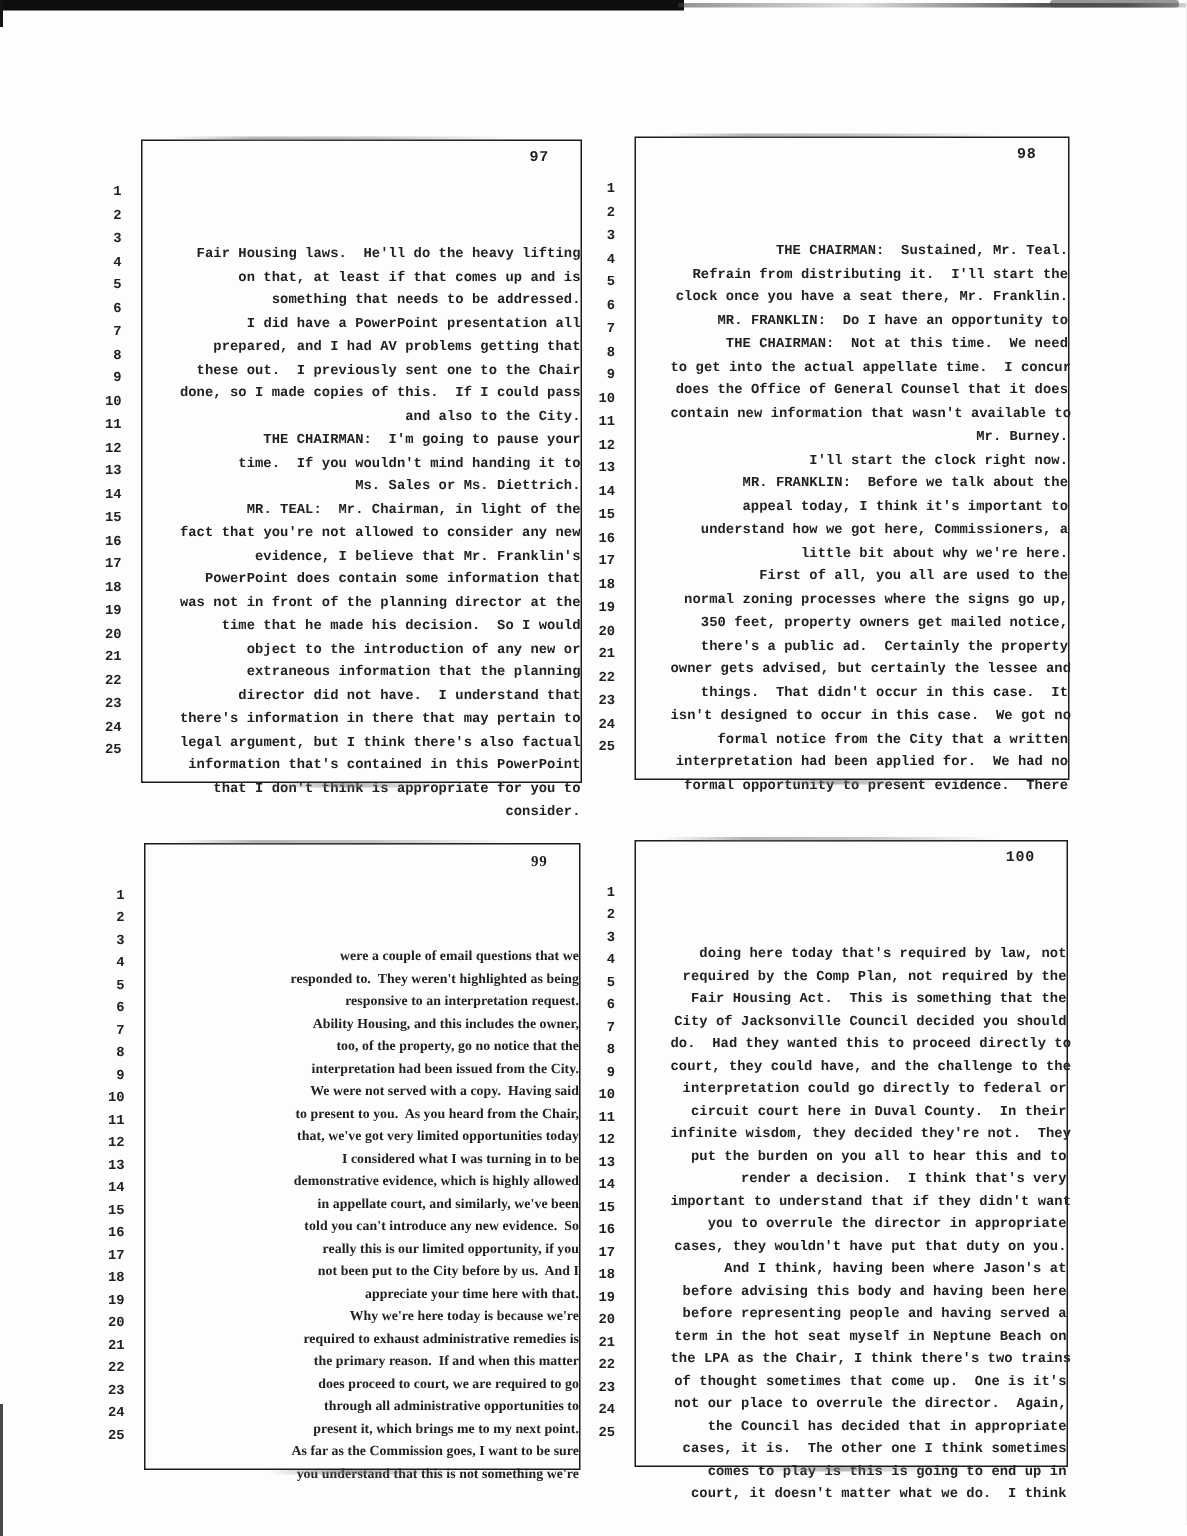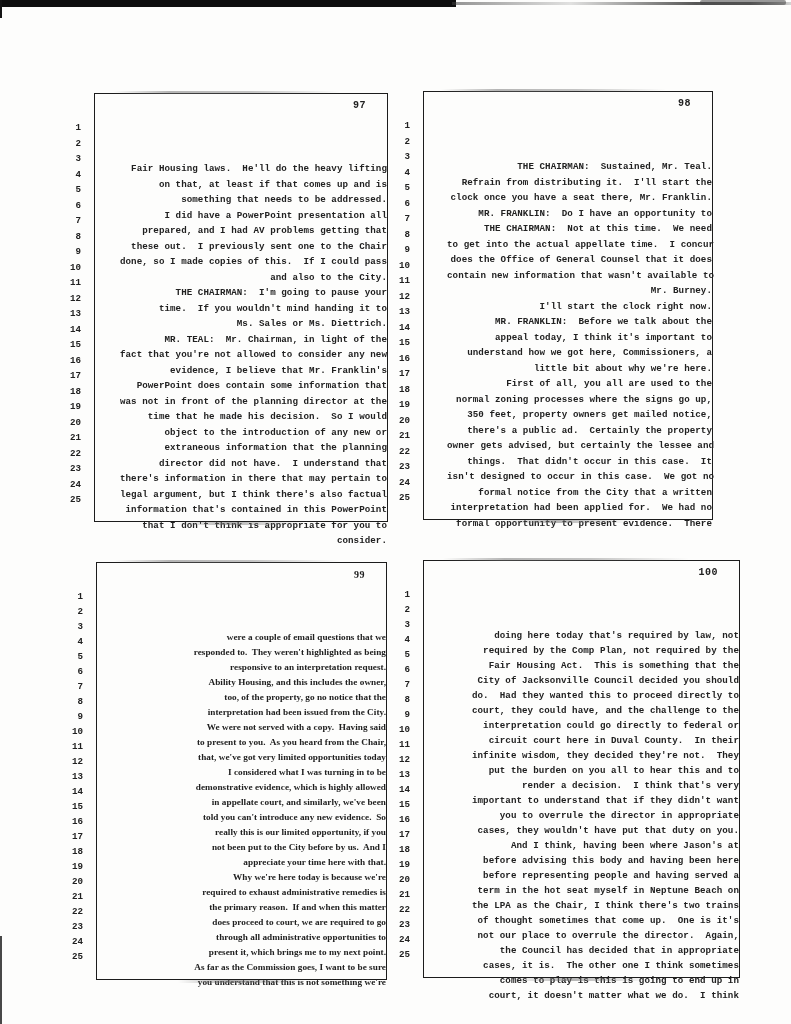--- a/index.html
+++ b/index.html
@@ -55,21 +55,21 @@
   .page .box {
     position: absolute;
     left: 26px; top: 0;
     border: 1.6px solid #1c1c1c;
     background: #fdfdfc;
     text-align: right;
   }
   .pos-0 .box { width: 292px; height: 427px; }
   .pos-1 .box { width: 288px; height: 427px; }
   .pos-2 .box { width: 289px; height: 416px; font-family: Liberation Serif, serif; }
-  .pos-3 .box { width: 287px; height: 416px; padding-left: 28px; }
+  .pos-3 .box { width: 287px; height: 416px; }
 
   
   .page .box::before {
     content: "";
     position: absolute;
     top: -3px; left: 6%; width: 78%; height: 2.5px;
     background: linear-gradient(90deg,
       rgba(120,120,120,0), rgba(110,110,110,.5) 25%,
       rgba(90,90,90,.35) 60%, rgba(120,120,120,0));
   }

